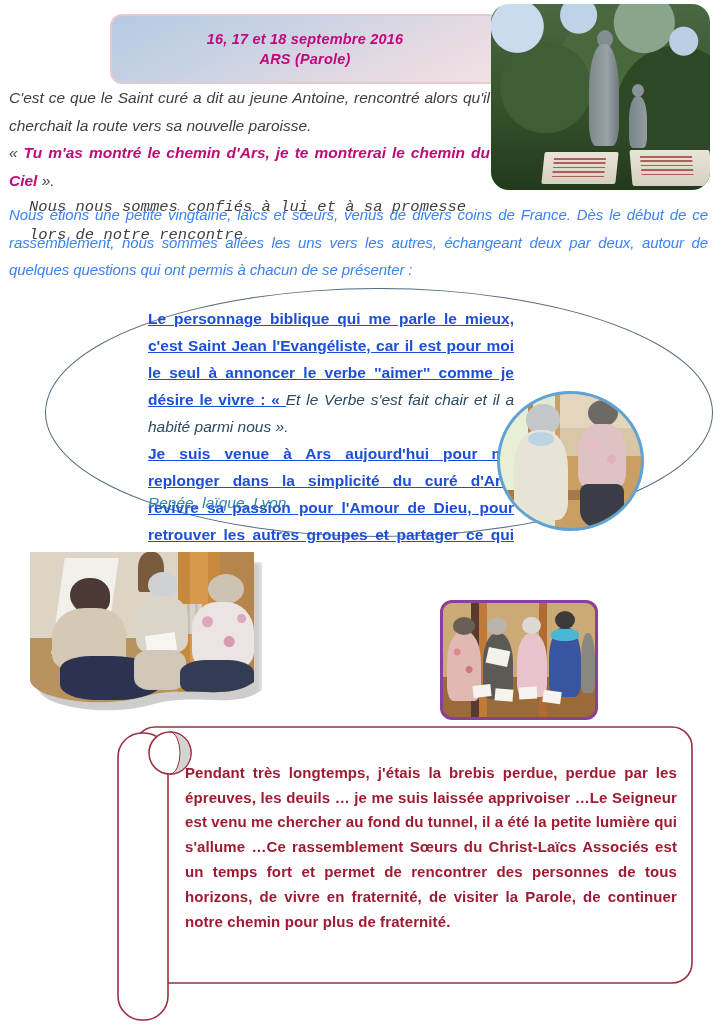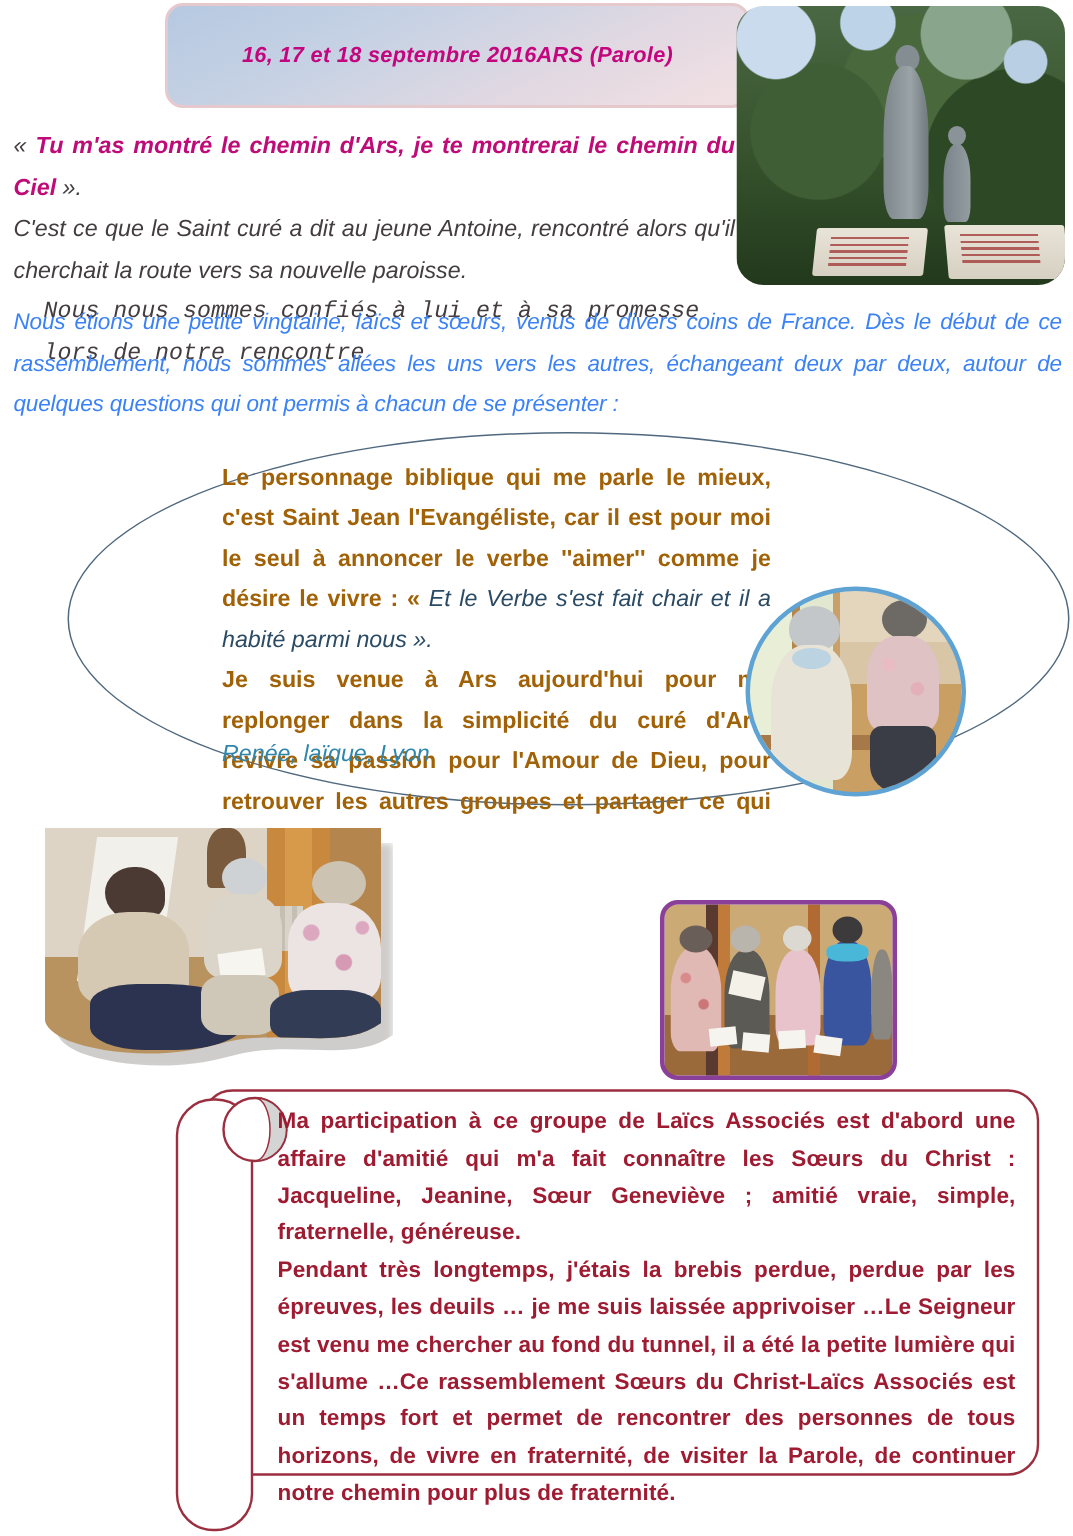--- a/index.html
+++ b/index.html
@@ -3,25 +3,25 @@
 <meta charset="utf-8">
 <style>
   html,body{margin:0;padding:0;background:#ffffff;}
   #page{
     position:relative;width:715px;height:1024px;margin:0 auto;
     background:#ffffff;overflow:hidden;
     font-family:"Liberation Sans",sans-serif;
   }
   
   .header-box{
-    position:absolute;left:110px;top:2px;width:386px;height:66px;
+    position:absolute;left:110px;top:14px;width:386px;height:66px;
     border-radius:12px;
     background:linear-gradient(155deg,#b6c9e1 0%,#c7d2e4 35%,#e3d9e2 70%,#f2e1e3 100%);
     border:2px solid #e6c9cd;
-    display:flex;justify-content:center;align-items:center;
+    display:flex;flex-direction:column;justify-content:center;align-items:center;
     text-align:center;
   }
   .header-box .hline{
     color:#c4067e;font-weight:bold;font-style:italic;
     font-size:14.5px;line-height:20.5px;letter-spacing:.2px;white-space:nowrap;
   }
   
   .photo{overflow:hidden;position:absolute;}
   .statue-photo{
     left:491px;top:4px;width:219px;height:186px;border-radius:18px;
@@ -81,21 +81,21 @@
   }
   
   .big-ellipse{
     position:absolute;left:45px;top:288px;width:666px;height:247px;
     border:1.4px solid #50697e;border-radius:50%;
   }
   .t1-text{
     position:absolute;left:148px;top:305px;width:366px;
     font-size:15.5px;line-height:27px;text-align:justify;
   }
-  .t1-bold{color:#a16207;font-weight:bold;}
+  .t1-bold{color:#1d4ed8;font-weight:bold;text-decoration:underline;}
   .t1-quote{color:#2b4a63;font-style:italic;}
   .t1-attr{
     position:absolute;left:148px;top:494px;width:366px;
     text-align:left;color:#2f86ab;font-style:italic;font-size:15.5px;
   }
   .conversation-photo{
     left:497px;top:391px;width:141px;height:134px;border-radius:50%;
     border:3px solid #5ea3d4;
     background:
       linear-gradient(90deg,#e9efd6 0 28px,#b5884a 28px 33px,#e2e8cf 33px 55px,#caa06a 55px 60px,transparent 60px),
@@ -193,22 +193,22 @@
     <div class="statue-boy"></div>
     <div class="pedestal left">
         <div class="inscription"></div>
       </div>
     <div class="pedestal right">
         <div class="inscription"></div>
       </div>
   </div>
 
   <div class="intro">
+    <div class="jtext">C'est ce que le Saint curé a dit au jeune Antoine, rencontré alors qu'il cherchait la route vers sa nouvelle paroisse.</div>
     <div class="jtext"><span>« </span><span class="magenta-quote">Tu m'as montré le chemin d'Ars, je te montrerai le chemin du Ciel</span><span> ».</span></div>
-    <div class="jtext">C'est ce que le Saint curé a dit au jeune Antoine, rencontré alors qu'il cherchait la route vers sa nouvelle paroisse.</div>
     <div class="confides-line">Nous nous sommes confiés à lui et à sa promesse lors de notre rencontre</div>
   </div>
 
   <div class="gathering">Nous étions une petite vingtaine, laïcs et sœurs, venus de divers coins de France.  Dès le début de ce rassemblement, nous sommes allées les uns vers les autres, échangeant deux par deux, autour de quelques questions qui ont permis à chacun de se présenter :</div>
 
   <div class="big-ellipse"></div>
   <div class="t1-text">
     <span class="t1-bold">Le personnage biblique qui me parle le mieux,  c'est Saint Jean l'Evangéliste, car il est pour moi le seul à annoncer le verbe ''aimer'' comme je désire le vivre : « </span><span class="t1-quote">Et le Verbe s'est fait chair et il a habité parmi nous</span><span class="t1-quote"> ».</span><br>
     <span class="t1-bold">Je suis venue à Ars aujourd'hui pour me replonger dans la simplicité du curé d'Ars, revivre sa passion pour l'Amour de Dieu, pour retrouver les autres groupes et partager ce qui nous habite.</span>
   </div>
@@ -263,17 +263,17 @@
 
     <rect x="35" y="7" width="557" height="256" rx="20" fill="#ffffff" stroke="#9c2f3f" stroke-width="1.6"></rect>
 
     <rect x="18" y="13" width="50" height="287" rx="24" fill="#ffffff" stroke="#9c2f3f" stroke-width="1.6"></rect>
 
     <circle cx="70" cy="33" r="21" fill="#ffffff" stroke="#9c2f3f" stroke-width="1.6"></circle>
     <path d="M70,12 a21,21 0 0 1 0,42 a10,21 0 0 0 0,-42 Z" fill="#d4d4d4" stroke="#9c2f3f" stroke-width="1"></path>
   </svg>
 
   <div class="t2-text">
-    <span>Ma participation à ce groupe de Laïcs Associés est d'abord une affaire d'amitié qui m'a fait connaître les Sœurs du Christ : Jacqueline, Jeanine, Sœur Geneviève ; amitié vraie, simple, fraternelle, généreuse.</span><br>
+    <br>
     <span>Pendant très longtemps, j'étais la brebis perdue, perdue par les épreuves, les deuils … je me suis laissée apprivoiser …Le Seigneur est venu me chercher au fond du tunnel, il a été la petite lumière qui s'allume …Ce rassemblement Sœurs du Christ-Laïcs Associés est un temps fort et permet de rencontrer des personnes de tous horizons, de vivre en fraternité, de visiter la Parole, de continuer notre chemin pour plus de fraternité.</span>
   </div>
 
 </div>
 
 </body></html>

